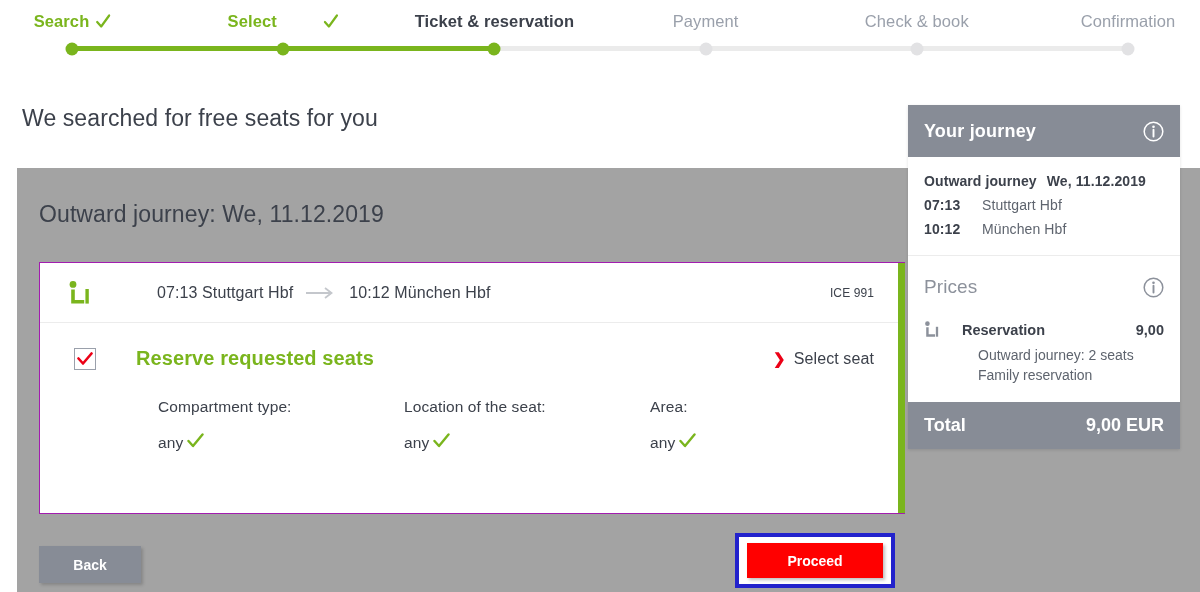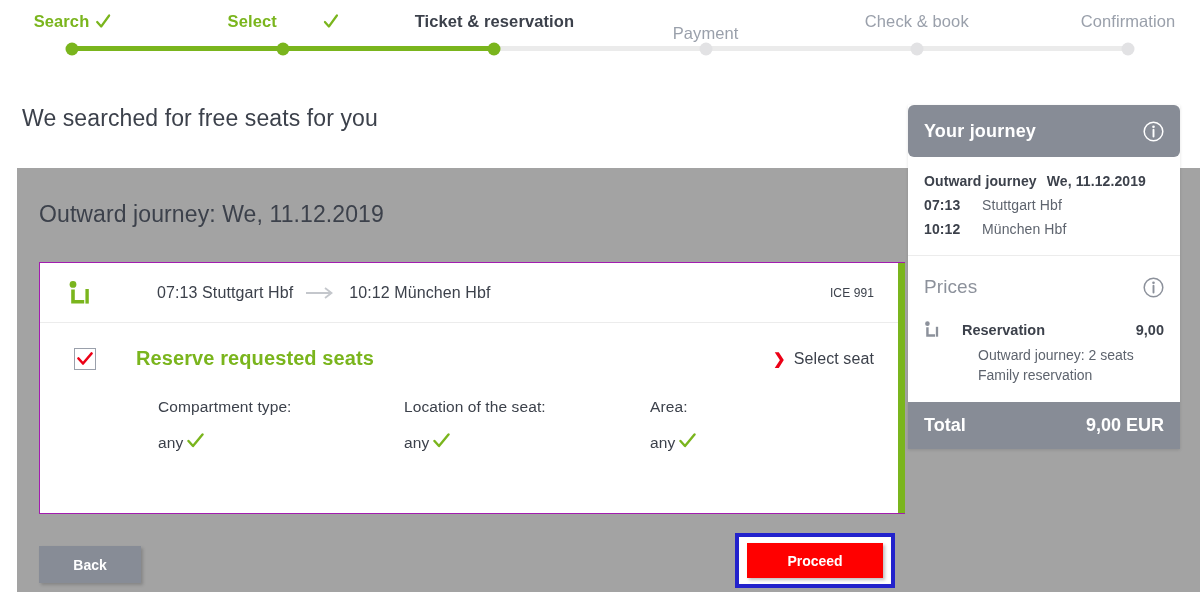--- a/index.html
+++ b/index.html
@@ -128,21 +128,21 @@
     box-shadow: 2px 2px 3px rgba(0,0,0,.25);
   }
 
   
   .sidebar {
     position: absolute; left: 908px; top: 105px; width: 272px;
     background: #fff; box-shadow: 0 1px 3px rgba(0,0,0,.12);
   }
   .sb-head {
     height: 52px; background: #878c96; color: #fff;
-    display: flex; align-items: center; padding: 0 16px; border-radius: 6px;
+    display: flex; align-items: center; padding: 0 16px;
   }
   .sb-head-title { font-size: 18px; font-weight: bold; letter-spacing: .2px; }
   .info-icon { margin-left: auto; display: flex; }
   .sb-body { padding: 16px 16px 18px 16px; }
   .sb-journey-head {
     display: flex; gap: 10px; font-size: 14px; font-weight: bold;
     color: #3c414b; letter-spacing: .1px;
   }
   .sb-leg {
     display: flex; margin-top: 8px; font-size: 14px; letter-spacing: .1px;
@@ -193,21 +193,21 @@
           <span>Select</span>
           <span class="step-check">
             <svg width="15" height="15" viewBox="0 0 15 15">
               <path d="M1.5 8 L5.5 12.5 L13.5 1.5" stroke="#7ab51d" stroke-width="2.2" fill="none" stroke-linecap="round" stroke-linejoin="round"></path>
             </svg>
           </span>
         </div>
         <div class="step-label current" style="left: 494.4px;">
           <span>Ticket &amp; reservation</span>
         </div>
-        <div class="step-label todo" style="left: 705.6px; margin-top: 12px;">
+        <div class="step-label todo" style="left: 705.6px;">
           <span>Payment</span>
         </div>
         <div class="step-label todo" style="left: 916.8px;">
           <span>Check &amp; book</span>
         </div>
         <div class="step-label todo" style="left: 1128px;">
           <span>Confirmation</span>
         </div>
       </div>
     <div class="track">

